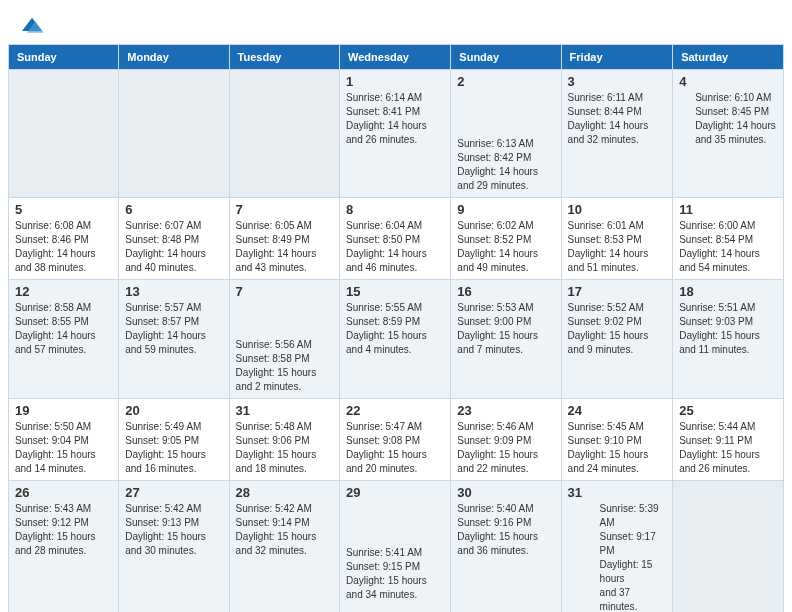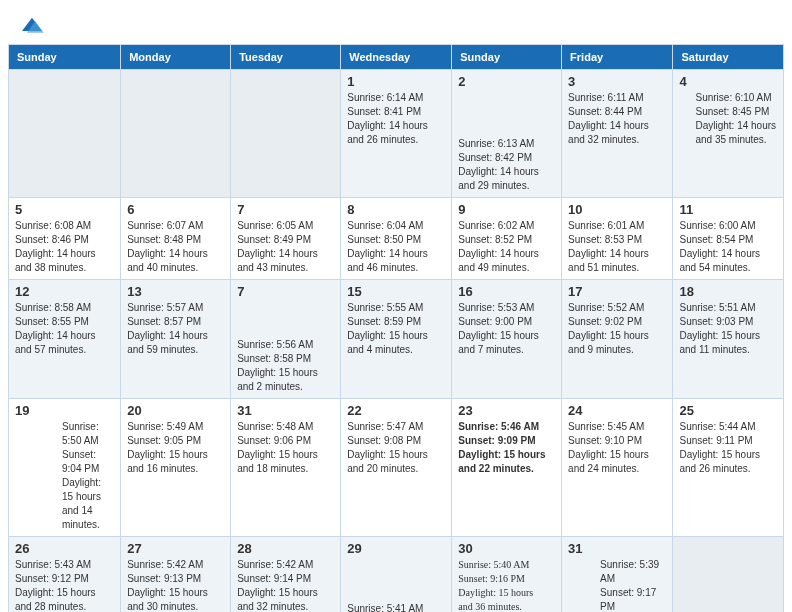--- a/index.html
+++ b/index.html
@@ -186,21 +186,21 @@
             <div class="day-num">18</div>
             <div class="day-info" style="white-space: pre-line;">Sunrise: 5:51 AM
 Sunset: 9:03 PM
 Daylight: 15 hours
 and 11 minutes.</div>
           </td>
         </tr>
         <tr>
           <td>
             <div class="day-num">19</div>
-            <div class="day-info" style="white-space: pre-line; margin-left: 47px;">Sunrise: 5:50 AM
+            <div class="day-info" style="white-space: pre-line;">Sunrise: 5:50 AM
 Sunset: 9:04 PM
 Daylight: 15 hours
 and 14 minutes.</div>
           </td>
           <td>
             <div class="day-num">20</div>
             <div class="day-info" style="white-space: pre-line;">Sunrise: 5:49 AM
 Sunset: 9:05 PM
 Daylight: 15 hours
 and 16 minutes.</div>
@@ -214,21 +214,21 @@
           </td>
           <td>
             <div class="day-num">22</div>
             <div class="day-info" style="white-space: pre-line;">Sunrise: 5:47 AM
 Sunset: 9:08 PM
 Daylight: 15 hours
 and 20 minutes.</div>
           </td>
           <td>
             <div class="day-num">23</div>
-            <div class="day-info" style="white-space: pre-line; font-weight: bold;">Sunrise: 5:46 AM
+            <div class="day-info" style="white-space: pre-line;">Sunrise: 5:46 AM
 Sunset: 9:09 PM
 Daylight: 15 hours
 and 22 minutes.</div>
           </td>
           <td>
             <div class="day-num">24</div>
             <div class="day-info" style="white-space: pre-line;">Sunrise: 5:45 AM
 Sunset: 9:10 PM
 Daylight: 15 hours
 and 24 minutes.</div>
@@ -265,21 +265,21 @@
           </td>
           <td>
             <div class="day-num">29</div>
             <div class="day-info" style="white-space: pre-line; margin-top: 46px;">Sunrise: 5:41 AM
 Sunset: 9:15 PM
 Daylight: 15 hours
 and 34 minutes.</div>
           </td>
           <td>
             <div class="day-num">30</div>
-            <div class="day-info" style="white-space: pre-line; font-family: Liberation Serif, serif;">Sunrise: 5:40 AM
+            <div class="day-info" style="white-space: pre-line;">Sunrise: 5:40 AM
 Sunset: 9:16 PM
 Daylight: 15 hours
 and 36 minutes.</div>
           </td>
           <td>
             <div class="day-num">31</div>
             <div class="day-info" style="white-space: pre-line; margin-left: 32px;">Sunrise: 5:39 AM
 Sunset: 9:17 PM
 Daylight: 15 hours
 and 37 minutes.</div>

